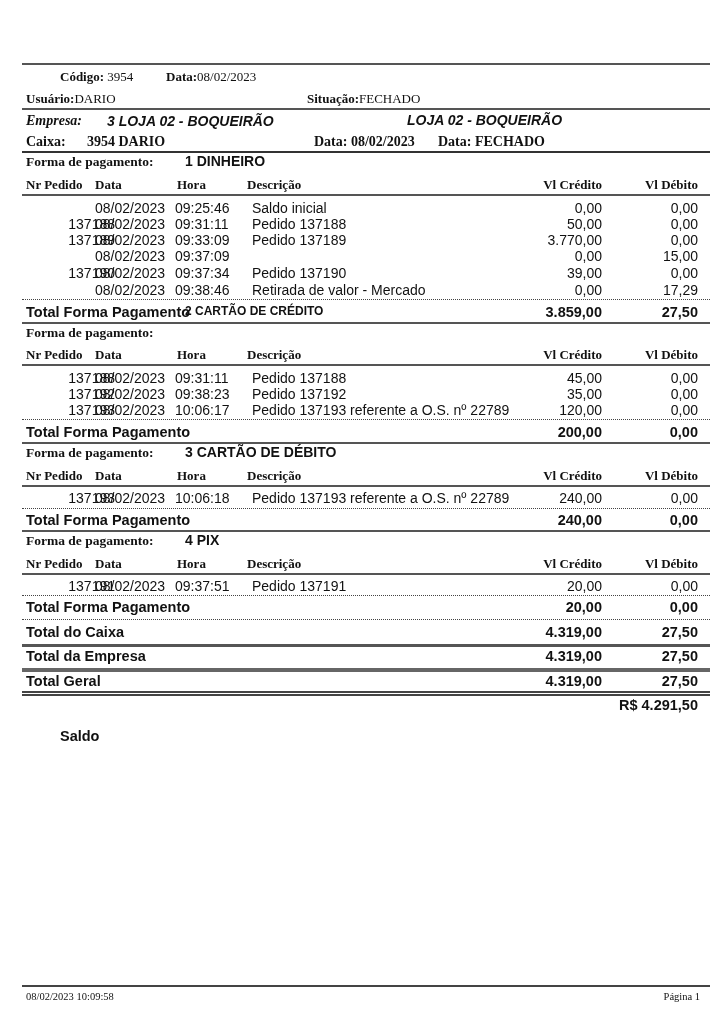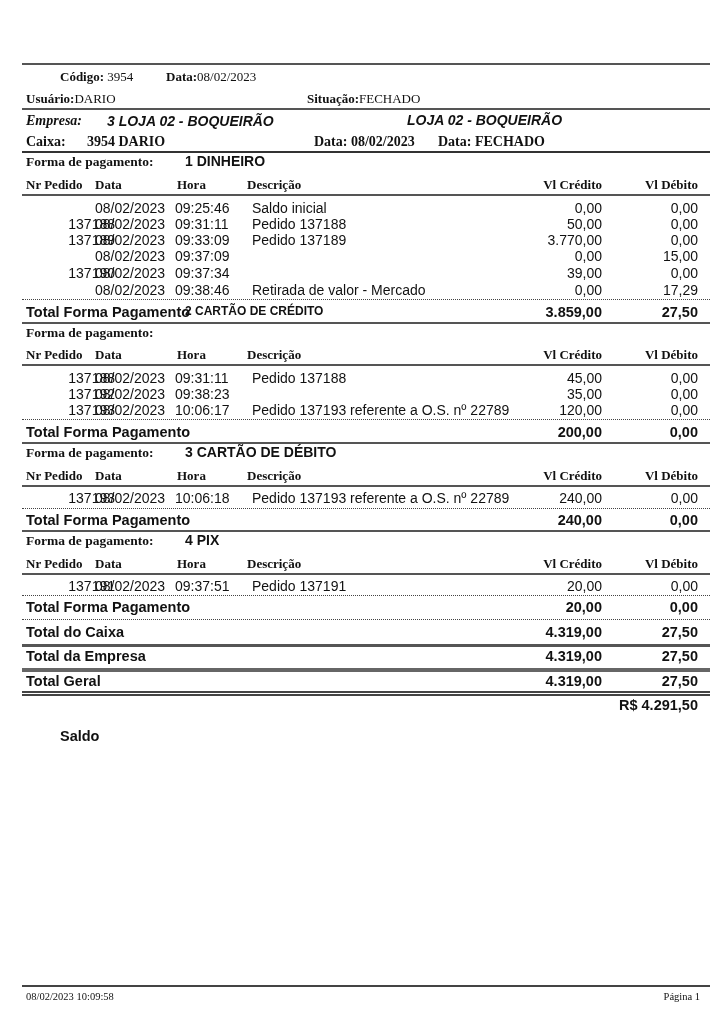--- a/index.html
+++ b/index.html
@@ -112,20 +112,21 @@
       <span class="c-nr"></span>
       <span class="c-date">08/02/2023</span>
       <span class="c-hora">09:37:09</span>
       <span class="c-cred">0,00</span>
       <span class="c-deb">15,00</span>
     </div>
     <div class="row sans" style="top:265px;">
       <span class="c-nr">137190</span>
       <span class="c-date">08/02/2023</span>
       <span class="c-hora">09:37:34</span>
+      <span class="c-desc">Pedido 137190</span>
       <span class="c-cred">39,00</span>
       <span class="c-deb">0,00</span>
     </div>
     <div class="row sans" style="top:282px;">
       <span class="c-nr"></span>
       <span class="c-date">08/02/2023</span>
       <span class="c-hora">09:38:46</span>
       <span class="c-desc">Retirada de valor - Mercado</span>
       <span class="c-cred">0,00</span>
       <span class="c-deb">17,29</span>
@@ -159,20 +160,21 @@
       <span class="c-date">08/02/2023</span>
       <span class="c-hora">09:31:11</span>
       <span class="c-desc">Pedido 137188</span>
       <span class="c-cred">45,00</span>
       <span class="c-deb">0,00</span>
     </div>
     <div class="row sans" style="top:386px;">
       <span class="c-nr">137192</span>
       <span class="c-date">08/02/2023</span>
       <span class="c-hora">09:38:23</span>
+      <span class="c-desc">Pedido 137192</span>
       <span class="c-cred">35,00</span>
       <span class="c-deb">0,00</span>
     </div>
     <div class="row sans" style="top:402px;">
       <span class="c-nr">137193</span>
       <span class="c-date">08/02/2023</span>
       <span class="c-hora">10:06:17</span>
       <span class="c-desc">Pedido 137193 referente a O.S. nº 22789</span>
       <span class="c-cred">120,00</span>
       <span class="c-deb">0,00</span>

